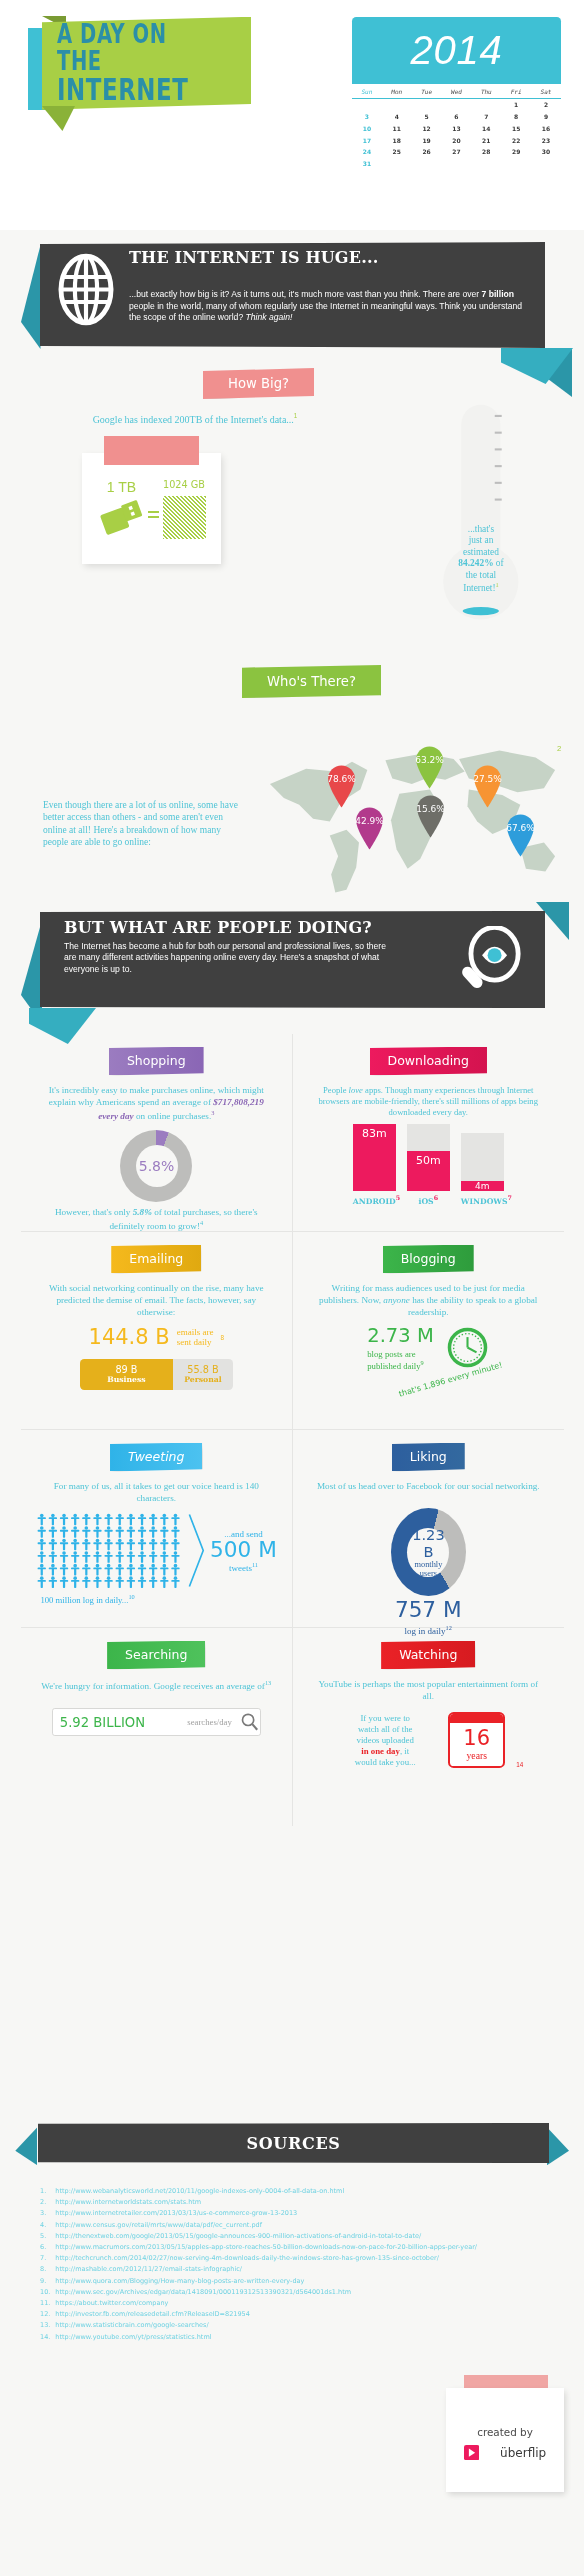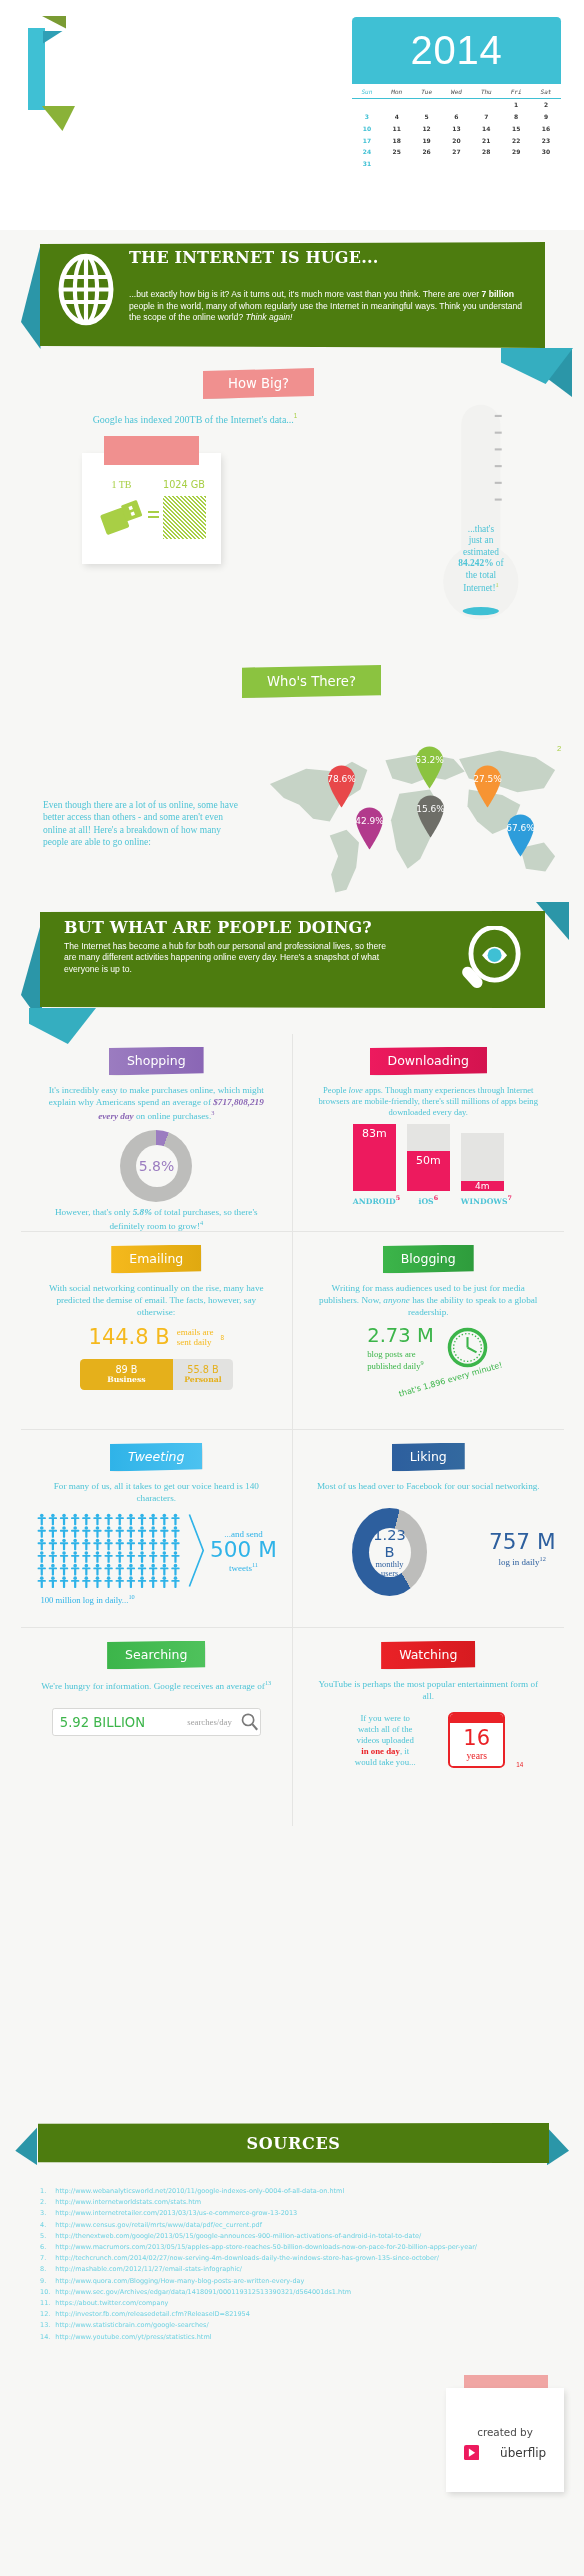--- a/index.html
+++ b/index.html
@@ -64,40 +64,41 @@
   }
 
   .year-box {
     position:absolute; left:352px; top:16.7px; width:209px; height:67px;
     background:#3fc0d4; border-radius:4.2px 4.2px 0 0;
     display:flex; align-items:center; justify-content:center;
   }
   .year-box span {
     color:#fff; font-size:40px; font-family:"Liberation Sans", sans-serif;
     letter-spacing:0.7px;
+    font-style:italic;
   }
   .cal {
     position:absolute; left:352px; top:88px; width:209px;
   }
   .cal table { width:100%; border-collapse:collapse; }
   .cal th {
     font-family:"DejaVu Sans Mono", monospace;
     font-style:italic; font-size:6px; font-weight:400;
     color:#4a4a4a; padding-bottom:2.8px; text-align:center;
     border-bottom:1.4px solid #3fc0d4;
   }
   .cal th.sun { color:#3fc0d4; }
   .cal td {
     font-family:"DejaVu Sans", sans-serif;
     font-size:6px; font-weight:700; color:#3a3a3a;
     text-align:center; padding:2.4px 0;
   }
   .cal td.sun { color:#3fc0d4; }
   .banner-main {
-    position:absolute; background:#4d7c0f;
+    position:absolute; background:#404040;
   }
   .banner-shadow { position:absolute; background:#2b96a8; }
   .banner-h1 {
     font-family:"DejaVu Serif", serif; font-weight:700;
     color:#fff; font-size:16px; letter-spacing:0.2px;
   }
   .banner-p {
     color:#fff; font-size:8.6px; line-height:1.34;
     font-family:"Liberation Sans", sans-serif;
   }
@@ -194,20 +195,26 @@
 <body>
 
 <div class="page">
 
   <div class="header">
     <div class="header-card"></div>
 
     <div class="flag-tail"></div>
     <div class="flag-fold2"></div>
     <div class="flag-tip"></div>
+    <div class="title-flag">
+      <div class="title-flag-inner">
+        <div class="title-line">A DAY ON THE</div>
+        <div class="title-line l2">INTERNET</div>
+      </div>
+    </div>
     <div class="flag-fold"></div>
 
     <div class="year-box">
       <span>2014</span>
     </div>
 
     <div class="cal">
       <table>
         <thead>
             <tr>
@@ -304,21 +311,21 @@
   <div class="sticky" style="left:203px;top:368px;width:111px;height:31px;background:#f0908f;clip-path:polygon(0 10%,100% 0,100% 90%,0 100%);">
     <span>How Big?</span>
   </div>
 
   <div style="position:absolute;left:0;top:412px;width:390px;text-align:center;">
     <span class="serif" style="color:#4fc4d6;font-size:10px;">Google has indexed 200TB of the Internet's data...</span><span class="sup" style="color:#a8cf45;">1</span>
   </div>
 
   <div style="position:absolute;left:82px;top:453px;width:139px;height:111px;background:#fff;box-shadow:2.1px 2.8px 7px rgba(0,0,0,.12);"></div>
   <div style="position:absolute;left:104px;top:436px;width:95px;height:29px;background:#f0908f;"></div>
-  <div style="position:absolute;left:97px;top:479px;width:49px;text-align:center;color:#a8cf45;font-family:Liberation Serif, serif;font-size:10px;">1 TB</div>
+  <div style="position:absolute;left:97px;top:479px;width:49px;text-align:center;color:#a8cf45;font-family:Liberation Sans, sans-serif;font-size:14px;">1 TB</div>
   <div style="position:absolute;left:155px;top:479px;width:58px;text-align:center;color:#a8cf45;font-family:'DejaVu Sans',sans-serif;font-size:9.7px;">1024 GB</div>
   <svg style="position:absolute;left:100px;top:498px;" width="45" height="38" viewBox="0 0 64 54">
     <rect x="4" y="18" width="34" height="30" rx="3" fill="#a8cf45" transform="rotate(-20 21 33)"></rect>
     <rect x="33" y="6" width="24" height="24" rx="2" fill="#a8cf45" transform="rotate(-20 45 18)"></rect>
     <rect x="41" y="12" width="5" height="5" fill="#fff" transform="rotate(-20 43 14)"></rect>
     <rect x="44" y="20" width="5" height="5" fill="#fff" transform="rotate(-20 46 22)"></rect>
   </svg>
   <div style="position:absolute;left:148px;top:511px;width:11px;height:2.1px;background:#a8cf45;"></div>
   <div style="position:absolute;left:148px;top:516px;width:11px;height:2.1px;background:#a8cf45;"></div>
   <div style="position:absolute;left:163px;top:496px;width:43px;height:43px;background:repeating-linear-gradient(45deg,#a8cf45 0 1.4px,#fff 1.4px 2.8px);"></div>
@@ -896,21 +903,21 @@
           <div style="font-family:'DejaVu Sans',sans-serif;font-size:21.6px;line-height:1;">500 M</div>
           <div style="font-family:'Liberation Serif',serif;font-size:9px;"><span>tweets</span><span class="sup">11</span></div>
         </div>
       </div>
       <div style="margin-top:2.8px;color:#2fb3e8;font-family:'Liberation Serif',serif;font-size:8.7px;text-align:left;padding-left:11px;"><span>100 million log in daily...</span><span class="sup">10</span></div>
     </div>
 
     <div class="cell">
       <span class="tag" style="background:linear-gradient(90deg,#2d5f9e,#33699f);">Liking</span>
       <div class="cell-desc">Most of us head over to Facebook for our social networking.</div>
-      <div style="display:flex;align-items:center;justify-content:space-between;gap:11px;margin-top:8.4px;">
+      <div style="display:flex;align-items:center;justify-content:space-between;gap:3px;margin-top:8.4px;flex-direction:column;">
         <div class="donut" style="width:75px;height:88px;border-radius:50%;background:conic-gradient(from 150deg,#2d5f9e 0 62%, #bdbdbb 62% 100%);">
           <div class="donut-hole" style="left:16.7px;top:19.5px;width:42px;height:49px;">
             <span style="color:#2d5f9e;font-family:'DejaVu Sans',sans-serif;font-size:14.6px;">1.23 B</span>
             <span style="color:#2d5f9e;font-family:'Liberation Serif',serif;font-size:8.4px;line-height:1.05;margin-top:0.7px;">monthly</span>
             <span style="color:#2d5f9e;font-family:'Liberation Serif',serif;font-size:8.4px;line-height:1.05;">users</span>
           </div>
         </div>
         <div style="text-align:center;color:#2d5f9e;">
           <div style="font-family:'DejaVu Sans',sans-serif;font-size:21.6px;line-height:1;">757 M</div>
           <div style="font-family:'Liberation Serif',serif;font-size:9px;margin-top:2.8px;"><span>log in daily</span><span class="sup">12</span></div>

